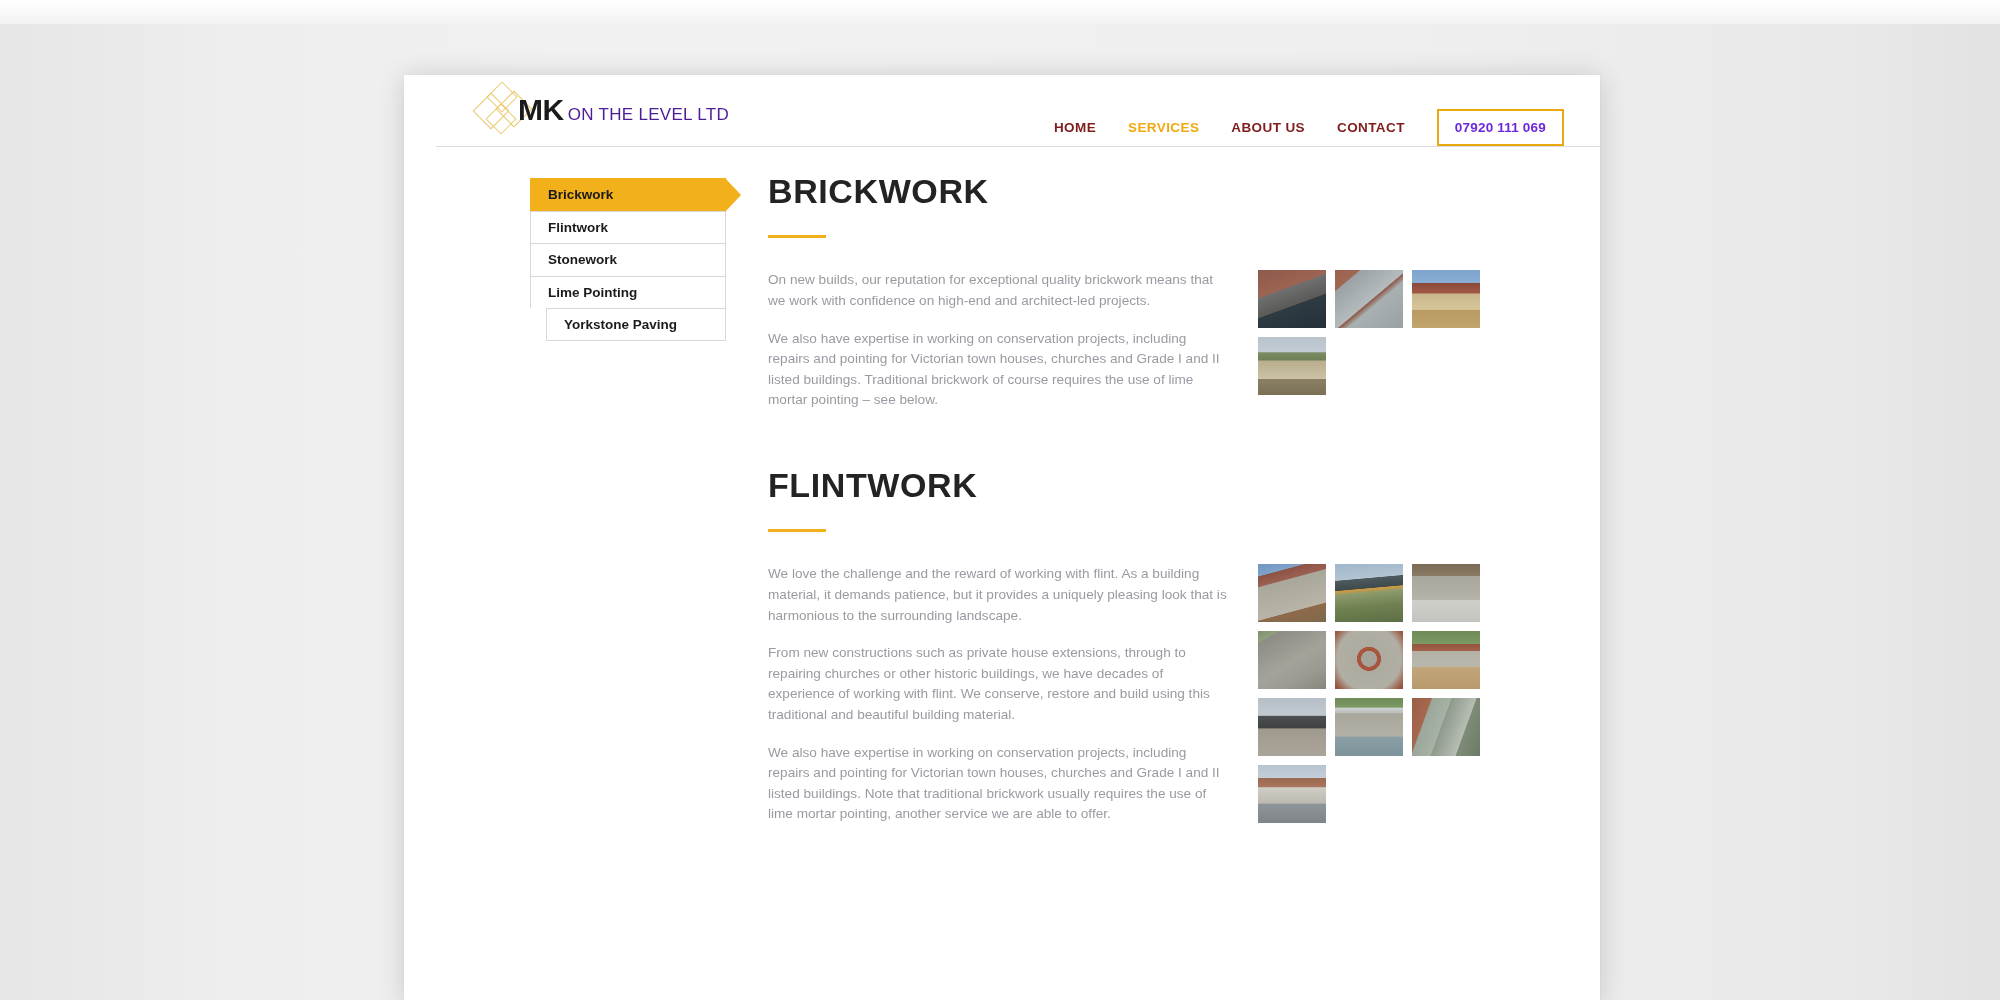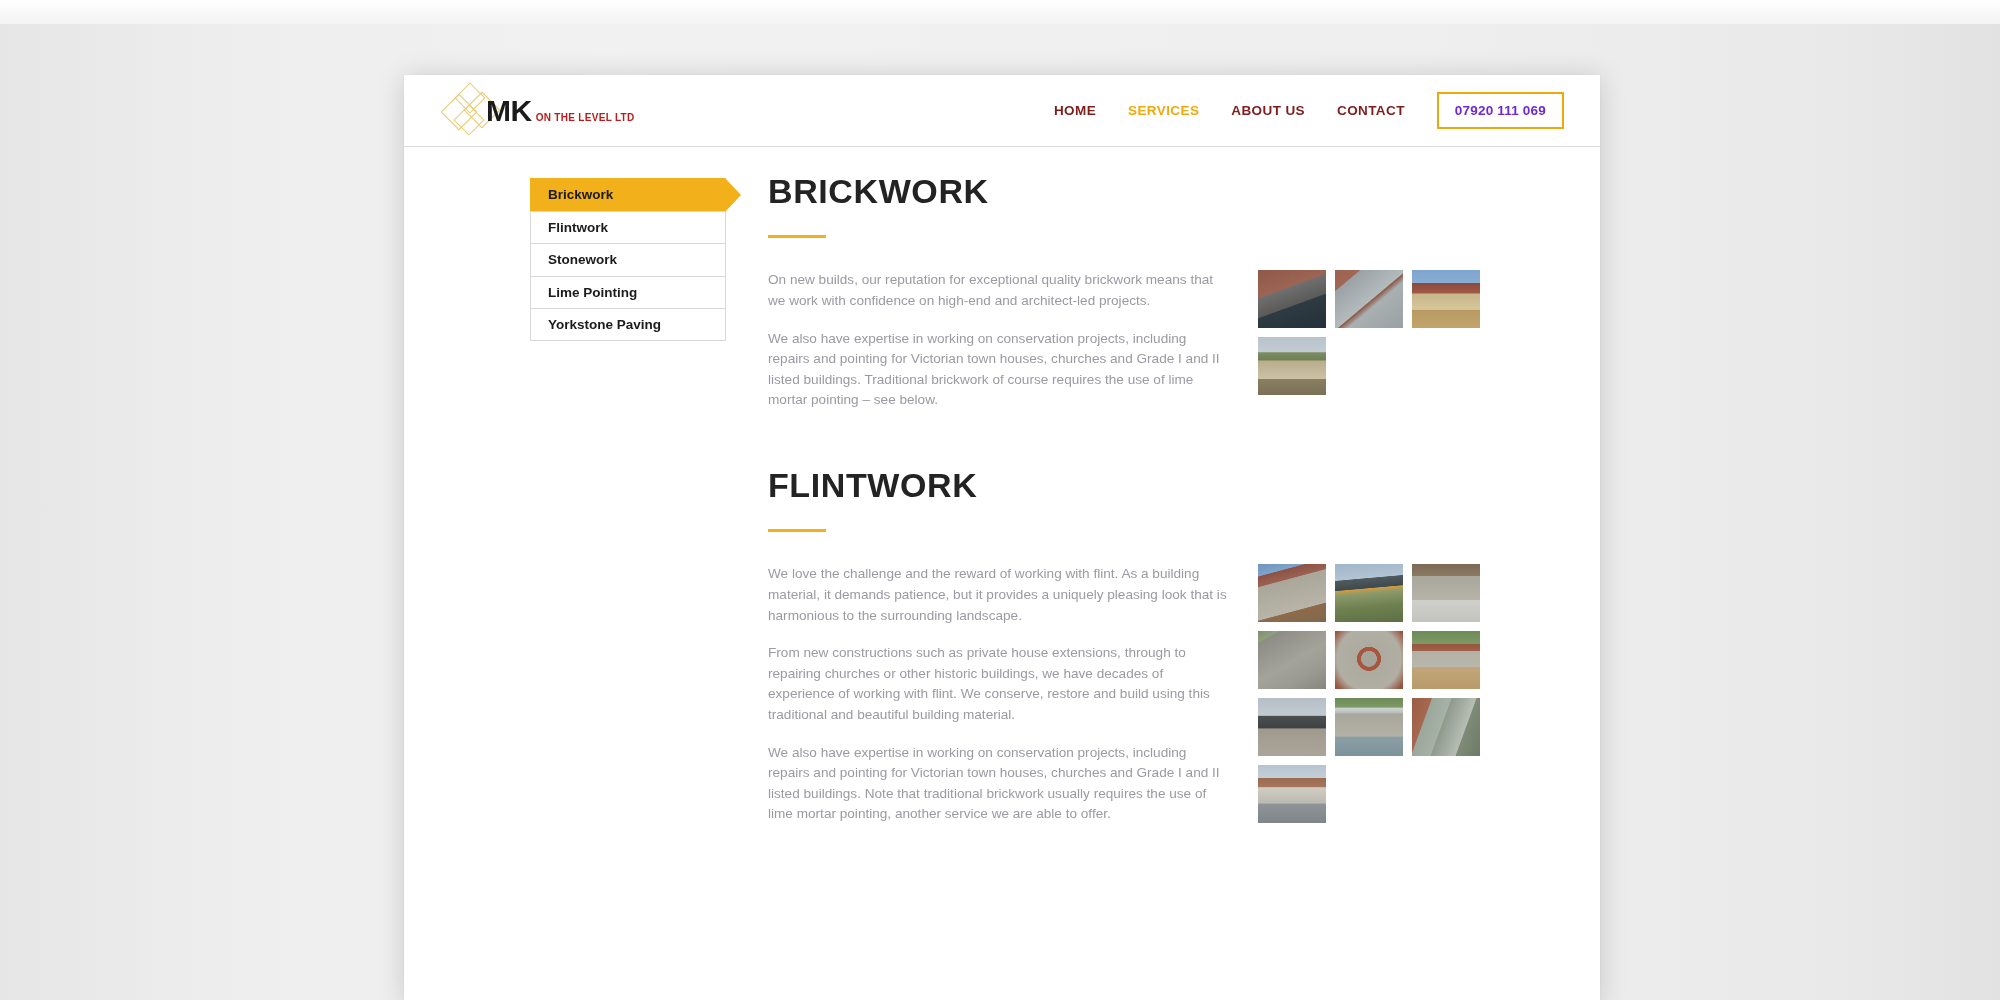--- a/index.html
+++ b/index.html
@@ -41,23 +41,24 @@
     background: #ffffff;
     box-shadow: 0 2px 26px rgba(0,0,0,0.16), 0 0 1px rgba(0,0,0,0.10);
   }
 
   
   .site-header {
     position: relative;
     height: 72px;
     border-bottom: 1px solid #dcdcdc;
     display: flex;
-    align-items: center;
+    align-items: flex-end;
     justify-content: space-between;
     padding: 0 28px 0 28px;
+    margin-left: 32px;
   }
 
   .brand {
     display: flex;
     align-items: center;
     height: 72px;
     padding-left: 12px;
   }
   .brand-mark {
     position: relative;
@@ -84,23 +85,23 @@
     z-index: 3;
   }
   .brand-mk {
     font-size: 30px;
     font-weight: bold;
     color: #1b1b1b;
     letter-spacing: -0.5px;
     line-height: 1;
   }
   .brand-sub {
-    font-size: 10px;
-    font-weight: bold;
-    color: #b91c1c;
+    font-size: 17px;
+    font-weight: normal;
+    color: #4c1d95;
     letter-spacing: 0.3px;
     margin-left: 4px;
     line-height: 1;
   }
 
   .nav {
     display: flex;
     align-items: center;
     gap: 0;
     padding-right: 8px;
@@ -161,21 +162,21 @@
     align-items: center;
     padding-left: 17px;
     font-size: 13.5px;
     font-weight: bold;
     color: #1b1b1b;
     background: #ffffff;
     border: 1px solid #d8d8d8;
     border-bottom: none;
     cursor: pointer;
   }
-  .side-item:last-child { border-bottom: 1px solid #d8d8d8; }
+  .side-item:last-child { border-bottom: 1px solid #d8d8d8; margin-left: 16px; }
   .side-item.active {
     background: #f2b01a;
     border-color: #f2b01a;
     color: #1b1b1b;
     z-index: 2;
   }
   .side-item.active::after {
     content: "";
     position: absolute;
     right: -16px;

